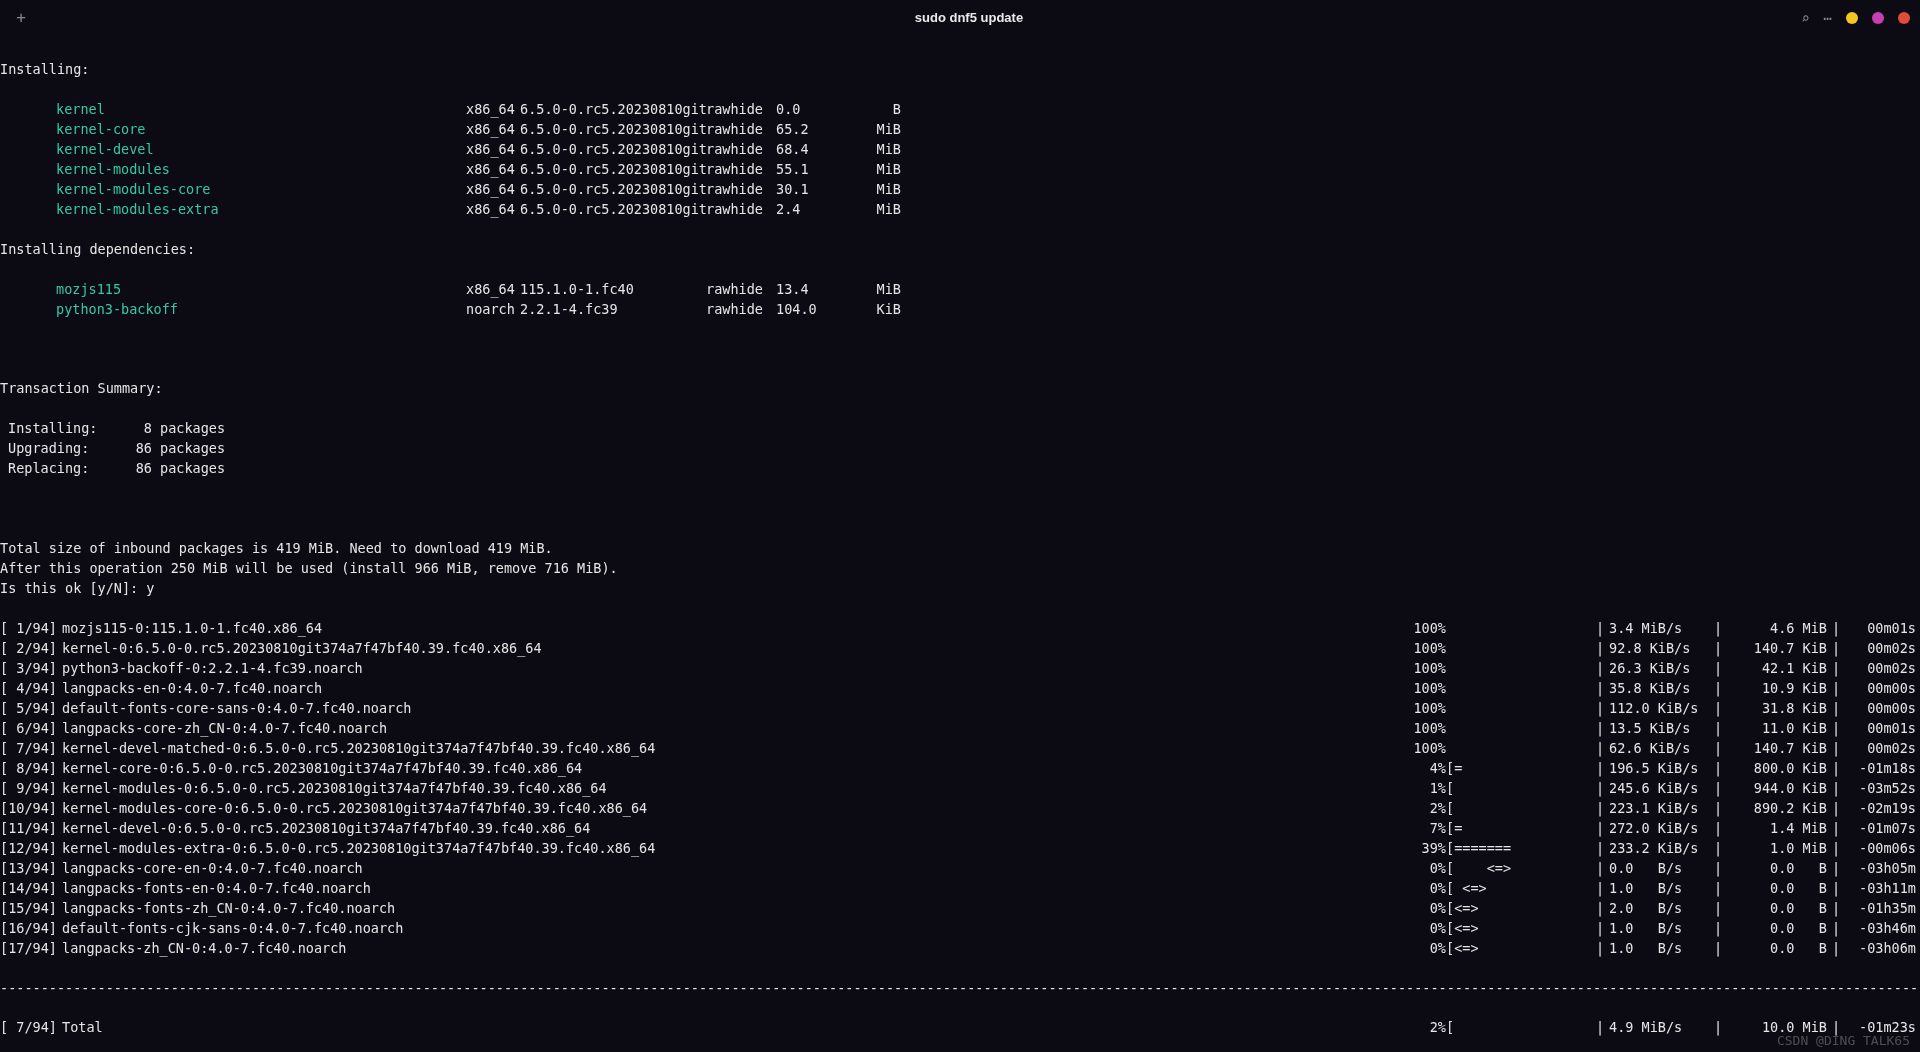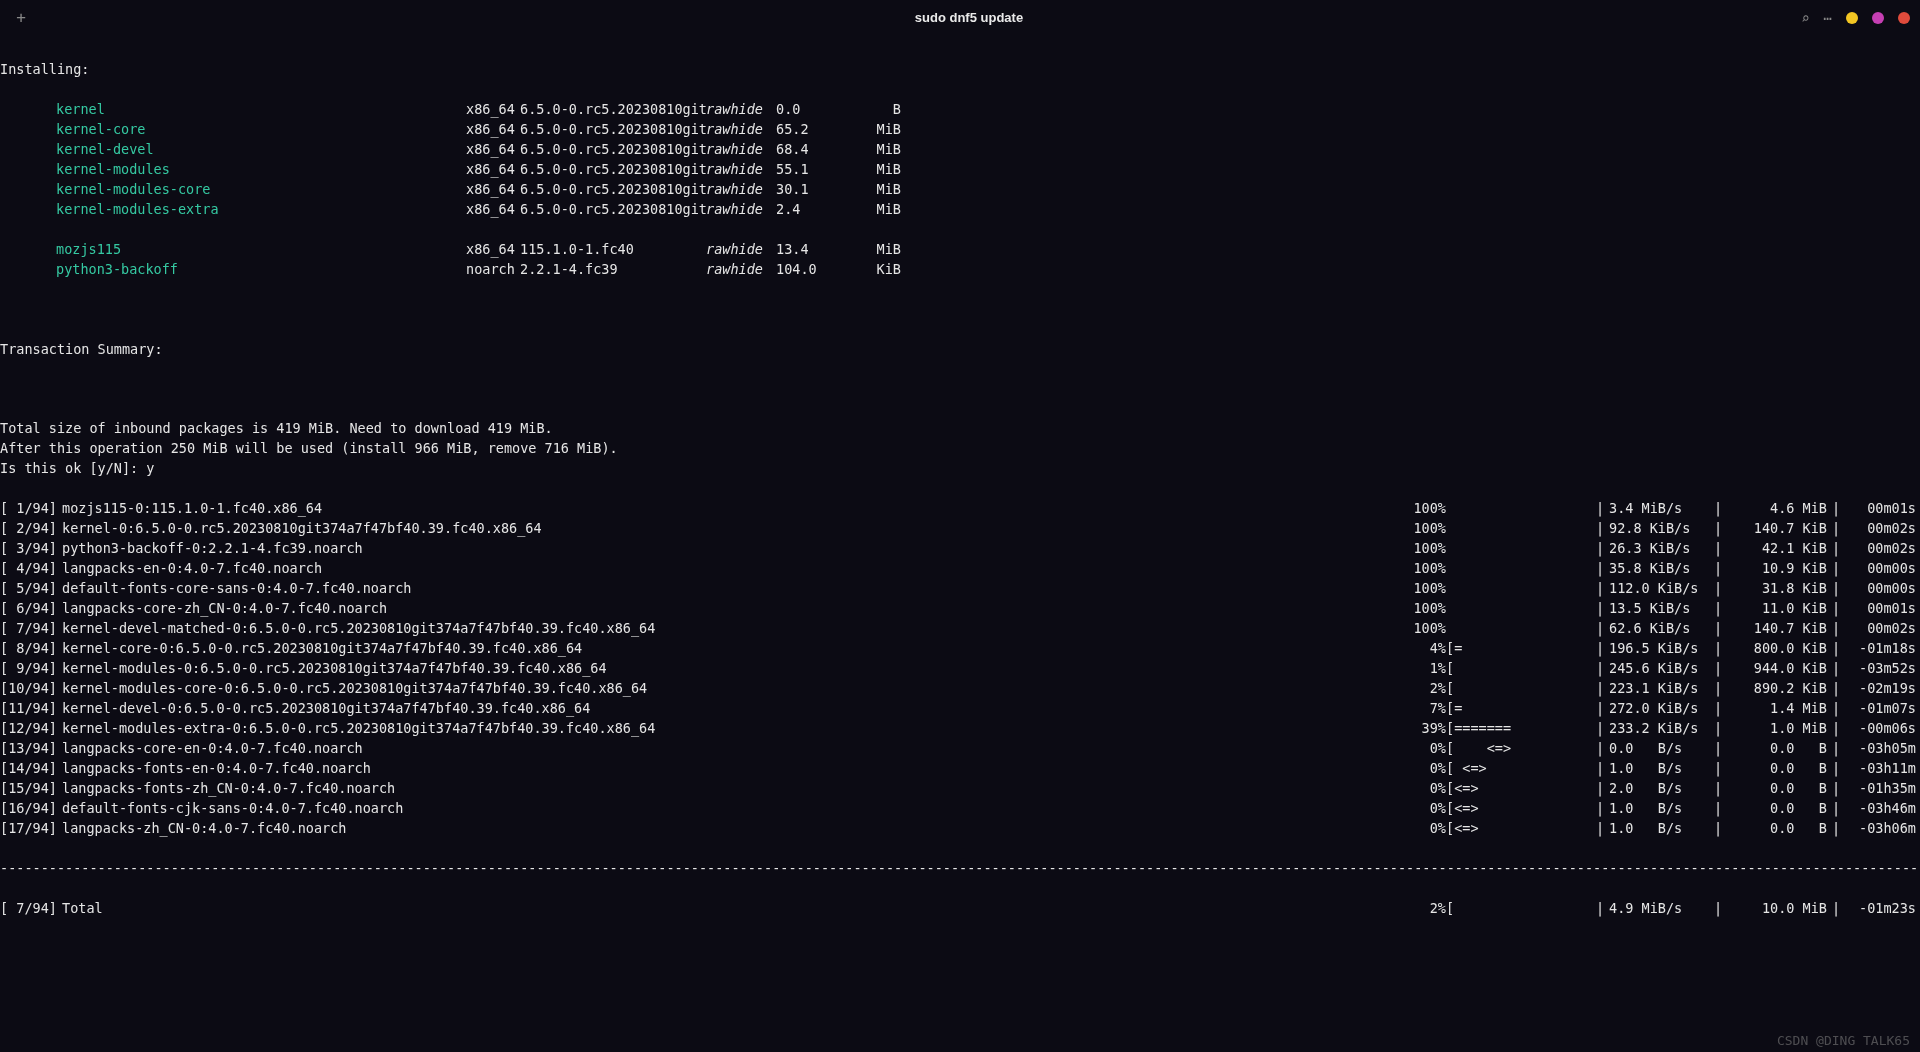--- a/index.html
+++ b/index.html
@@ -54,21 +54,21 @@
   .term {
     padding: 4px 0 0 0;
     white-space: pre;
   }
   .lbl { color: #e6e6e6; }
   .pkg { color: #35c9a2; }
   .row { display: flex; padding-left: 48px; }
   .c-name { width: 418px; padding-left: 8px; }
   .c-arch { width: 54px; }
   .c-ver  { width: 186px; }
-  .c-repo { width: 70px; text-align: left; font-style: italic; }
+  .c-repo { width: 70px; text-align: left; }
   .c-size { width: 85px; text-align: left; }
   .c-unit { width: 40px; text-align: right; }
   .sum-lbl { display:inline-block; width: 96px; padding-left:8px;}
   .sum-n   { display:inline-block; width: 56px; text-align:right;}
   .sum-w   { display:inline-block; padding-left: 8px;}
   .dl { display: flex; }
   .dl-idx  { width: 62px; }
   .dl-name { flex: 0 0 auto; }
   .dl-fill { flex: 1; }
   .dl-pct  { width: 52px; text-align: right; }
@@ -99,23 +99,25 @@
     <span class="menu-ic">⋯</span>
     <span class="dot y"></span>
     <span class="dot m"></span>
     <span class="dot r"></span>
   </div>
 </div>
 
 <div class="term">
 <div class="lbl">Installing:</div>
 <div id="install-rows"><div class="row"><span class="c-name pkg">kernel</span><span class="c-arch">x86_64</span><span class="c-ver">6.5.0-0.rc5.20230810git</span><span class="c-repo">rawhide</span><span class="c-size">0.0</span><span class="c-unit">B</span></div><div class="row"><span class="c-name pkg">kernel-core</span><span class="c-arch">x86_64</span><span class="c-ver">6.5.0-0.rc5.20230810git</span><span class="c-repo">rawhide</span><span class="c-size">65.2</span><span class="c-unit">MiB</span></div><div class="row"><span class="c-name pkg">kernel-devel</span><span class="c-arch">x86_64</span><span class="c-ver">6.5.0-0.rc5.20230810git</span><span class="c-repo">rawhide</span><span class="c-size">68.4</span><span class="c-unit">MiB</span></div><div class="row"><span class="c-name pkg">kernel-modules</span><span class="c-arch">x86_64</span><span class="c-ver">6.5.0-0.rc5.20230810git</span><span class="c-repo">rawhide</span><span class="c-size">55.1</span><span class="c-unit">MiB</span></div><div class="row"><span class="c-name pkg">kernel-modules-core</span><span class="c-arch">x86_64</span><span class="c-ver">6.5.0-0.rc5.20230810git</span><span class="c-repo">rawhide</span><span class="c-size">30.1</span><span class="c-unit">MiB</span></div><div class="row"><span class="c-name pkg">kernel-modules-extra</span><span class="c-arch">x86_64</span><span class="c-ver">6.5.0-0.rc5.20230810git</span><span class="c-repo">rawhide</span><span class="c-size">2.4</span><span class="c-unit">MiB</span></div></div>
+<div class="lbl">Installing dependencies:</div>
 <div id="dep-rows"><div class="row"><span class="c-name pkg">mozjs115</span><span class="c-arch">x86_64</span><span class="c-ver">115.1.0-1.fc40</span><span class="c-repo">rawhide</span><span class="c-size">13.4</span><span class="c-unit">MiB</span></div><div class="row"><span class="c-name pkg">python3-backoff</span><span class="c-arch">noarch</span><span class="c-ver">2.2.1-4.fc39</span><span class="c-repo">rawhide</span><span class="c-size">104.0</span><span class="c-unit">KiB</span></div></div>
 <div>&nbsp;</div>
 <div class="lbl">Transaction Summary:</div>
+<div id="summary-rows"><div><span class="sum-lbl">Installing:</span><span class="sum-n">8</span><span class="sum-w">packages</span></div><div><span class="sum-lbl">Upgrading:</span><span class="sum-n">86</span><span class="sum-w">packages</span></div><div><span class="sum-lbl">Replacing:</span><span class="sum-n">86</span><span class="sum-w">packages</span></div></div>
 <div>&nbsp;</div>
 <div id="footer-lines"><div>Total size of inbound packages is 419 MiB. Need to download 419 MiB.</div><div>After this operation 250 MiB will be used (install 966 MiB, remove 716 MiB).</div><div>Is this ok [y/N]: y</div></div>
 <div id="download-rows"><div class="dl"><span class="dl-idx">[ 1/94]</span><span class="dl-name">mozjs115-0:115.1.0-1.fc40.x86_64</span><span class="dl-fill"></span><span class="dl-pct">100%</span><span class="dl-bar"></span><span class="dl-sep">|</span><span class="dl-rate">3.4 MiB/s</span><span class="dl-sep">|</span><span class="dl-size">4.6 MiB</span><span class="dl-sep">|</span><span class="dl-time">00m01s</span></div><div class="dl"><span class="dl-idx">[ 2/94]</span><span class="dl-name">kernel-0:6.5.0-0.rc5.20230810git374a7f47bf40.39.fc40.x86_64</span><span class="dl-fill"></span><span class="dl-pct">100%</span><span class="dl-bar"></span><span class="dl-sep">|</span><span class="dl-rate">92.8 KiB/s</span><span class="dl-sep">|</span><span class="dl-size">140.7 KiB</span><span class="dl-sep">|</span><span class="dl-time">00m02s</span></div><div class="dl"><span class="dl-idx">[ 3/94]</span><span class="dl-name">python3-backoff-0:2.2.1-4.fc39.noarch</span><span class="dl-fill"></span><span class="dl-pct">100%</span><span class="dl-bar"></span><span class="dl-sep">|</span><span class="dl-rate">26.3 KiB/s</span><span class="dl-sep">|</span><span class="dl-size">42.1 KiB</span><span class="dl-sep">|</span><span class="dl-time">00m02s</span></div><div class="dl"><span class="dl-idx">[ 4/94]</span><span class="dl-name">langpacks-en-0:4.0-7.fc40.noarch</span><span class="dl-fill"></span><span class="dl-pct">100%</span><span class="dl-bar"></span><span class="dl-sep">|</span><span class="dl-rate">35.8 KiB/s</span><span class="dl-sep">|</span><span class="dl-size">10.9 KiB</span><span class="dl-sep">|</span><span class="dl-time">00m00s</span></div><div class="dl"><span class="dl-idx">[ 5/94]</span><span class="dl-name">default-fonts-core-sans-0:4.0-7.fc40.noarch</span><span class="dl-fill"></span><span class="dl-pct">100%</span><span class="dl-bar"></span><span class="dl-sep">|</span><span class="dl-rate">112.0 KiB/s</span><span class="dl-sep">|</span><span class="dl-size">31.8 KiB</span><span class="dl-sep">|</span><span class="dl-time">00m00s</span></div><div class="dl"><span class="dl-idx">[ 6/94]</span><span class="dl-name">langpacks-core-zh_CN-0:4.0-7.fc40.noarch</span><span class="dl-fill"></span><span class="dl-pct">100%</span><span class="dl-bar"></span><span class="dl-sep">|</span><span class="dl-rate">13.5 KiB/s</span><span class="dl-sep">|</span><span class="dl-size">11.0 KiB</span><span class="dl-sep">|</span><span class="dl-time">00m01s</span></div><div class="dl"><span class="dl-idx">[ 7/94]</span><span class="dl-name">kernel-devel-matched-0:6.5.0-0.rc5.20230810git374a7f47bf40.39.fc40.x86_64</span><span class="dl-fill"></span><span class="dl-pct">100%</span><span class="dl-bar"></span><span class="dl-sep">|</span><span class="dl-rate">62.6 KiB/s</span><span class="dl-sep">|</span><span class="dl-size">140.7 KiB</span><span class="dl-sep">|</span><span class="dl-time">00m02s</span></div><div class="dl"><span class="dl-idx">[ 8/94]</span><span class="dl-name">kernel-core-0:6.5.0-0.rc5.20230810git374a7f47bf40.39.fc40.x86_64</span><span class="dl-fill"></span><span class="dl-pct">4%</span><span class="dl-bar">[=                 ]</span><span class="dl-sep">|</span><span class="dl-rate">196.5 KiB/s</span><span class="dl-sep">|</span><span class="dl-size">800.0 KiB</span><span class="dl-sep">|</span><span class="dl-time">-01m18s</span></div><div class="dl"><span class="dl-idx">[ 9/94]</span><span class="dl-name">kernel-modules-0:6.5.0-0.rc5.20230810git374a7f47bf40.39.fc40.x86_64</span><span class="dl-fill"></span><span class="dl-pct">1%</span><span class="dl-bar">[                  ]</span><span class="dl-sep">|</span><span class="dl-rate">245.6 KiB/s</span><span class="dl-sep">|</span><span class="dl-size">944.0 KiB</span><span class="dl-sep">|</span><span class="dl-time">-03m52s</span></div><div class="dl"><span class="dl-idx">[10/94]</span><span class="dl-name">kernel-modules-core-0:6.5.0-0.rc5.20230810git374a7f47bf40.39.fc40.x86_64</span><span class="dl-fill"></span><span class="dl-pct">2%</span><span class="dl-bar">[                  ]</span><span class="dl-sep">|</span><span class="dl-rate">223.1 KiB/s</span><span class="dl-sep">|</span><span class="dl-size">890.2 KiB</span><span class="dl-sep">|</span><span class="dl-time">-02m19s</span></div><div class="dl"><span class="dl-idx">[11/94]</span><span class="dl-name">kernel-devel-0:6.5.0-0.rc5.20230810git374a7f47bf40.39.fc40.x86_64</span><span class="dl-fill"></span><span class="dl-pct">7%</span><span class="dl-bar">[=                 ]</span><span class="dl-sep">|</span><span class="dl-rate">272.0 KiB/s</span><span class="dl-sep">|</span><span class="dl-size">1.4 MiB</span><span class="dl-sep">|</span><span class="dl-time">-01m07s</span></div><div class="dl"><span class="dl-idx">[12/94]</span><span class="dl-name">kernel-modules-extra-0:6.5.0-0.rc5.20230810git374a7f47bf40.39.fc40.x86_64</span><span class="dl-fill"></span><span class="dl-pct">39%</span><span class="dl-bar">[=======           ]</span><span class="dl-sep">|</span><span class="dl-rate">233.2 KiB/s</span><span class="dl-sep">|</span><span class="dl-size">1.0 MiB</span><span class="dl-sep">|</span><span class="dl-time">-00m06s</span></div><div class="dl"><span class="dl-idx">[13/94]</span><span class="dl-name">langpacks-core-en-0:4.0-7.fc40.noarch</span><span class="dl-fill"></span><span class="dl-pct">0%</span><span class="dl-bar">[    &lt;=&gt;           ]</span><span class="dl-sep">|</span><span class="dl-rate">0.0   B/s</span><span class="dl-sep">|</span><span class="dl-size">0.0   B</span><span class="dl-sep">|</span><span class="dl-time">-03h05m</span></div><div class="dl"><span class="dl-idx">[14/94]</span><span class="dl-name">langpacks-fonts-en-0:4.0-7.fc40.noarch</span><span class="dl-fill"></span><span class="dl-pct">0%</span><span class="dl-bar">[ &lt;=&gt;              ]</span><span class="dl-sep">|</span><span class="dl-rate">1.0   B/s</span><span class="dl-sep">|</span><span class="dl-size">0.0   B</span><span class="dl-sep">|</span><span class="dl-time">-03h11m</span></div><div class="dl"><span class="dl-idx">[15/94]</span><span class="dl-name">langpacks-fonts-zh_CN-0:4.0-7.fc40.noarch</span><span class="dl-fill"></span><span class="dl-pct">0%</span><span class="dl-bar">[&lt;=&gt;               ]</span><span class="dl-sep">|</span><span class="dl-rate">2.0   B/s</span><span class="dl-sep">|</span><span class="dl-size">0.0   B</span><span class="dl-sep">|</span><span class="dl-time">-01h35m</span></div><div class="dl"><span class="dl-idx">[16/94]</span><span class="dl-name">default-fonts-cjk-sans-0:4.0-7.fc40.noarch</span><span class="dl-fill"></span><span class="dl-pct">0%</span><span class="dl-bar">[&lt;=&gt;               ]</span><span class="dl-sep">|</span><span class="dl-rate">1.0   B/s</span><span class="dl-sep">|</span><span class="dl-size">0.0   B</span><span class="dl-sep">|</span><span class="dl-time">-03h46m</span></div><div class="dl"><span class="dl-idx">[17/94]</span><span class="dl-name">langpacks-zh_CN-0:4.0-7.fc40.noarch</span><span class="dl-fill"></span><span class="dl-pct">0%</span><span class="dl-bar">[&lt;=&gt;               ]</span><span class="dl-sep">|</span><span class="dl-rate">1.0   B/s</span><span class="dl-sep">|</span><span class="dl-size">0.0   B</span><span class="dl-sep">|</span><span class="dl-time">-03h06m</span></div></div>
 <div class="rule">--------------------------------------------------------------------------------------------------------------------------------------------------------------------------------------------------------------------------------------------</div>
 <div id="total-row"><div class="dl"><span class="dl-idx">[ 7/94]</span><span class="dl-name">Total</span><span class="dl-fill"></span><span class="dl-pct">2%</span><span class="dl-bar">[                  ]</span><span class="dl-sep">|</span><span class="dl-rate">4.9 MiB/s</span><span class="dl-sep">|</span><span class="dl-size">10.0 MiB</span><span class="dl-sep">|</span><span class="dl-time">-01m23s</span></div></div>
 </div>
 
 <div class="watermark">CSDN @DING TALK65</div>
 
 </body></html>

